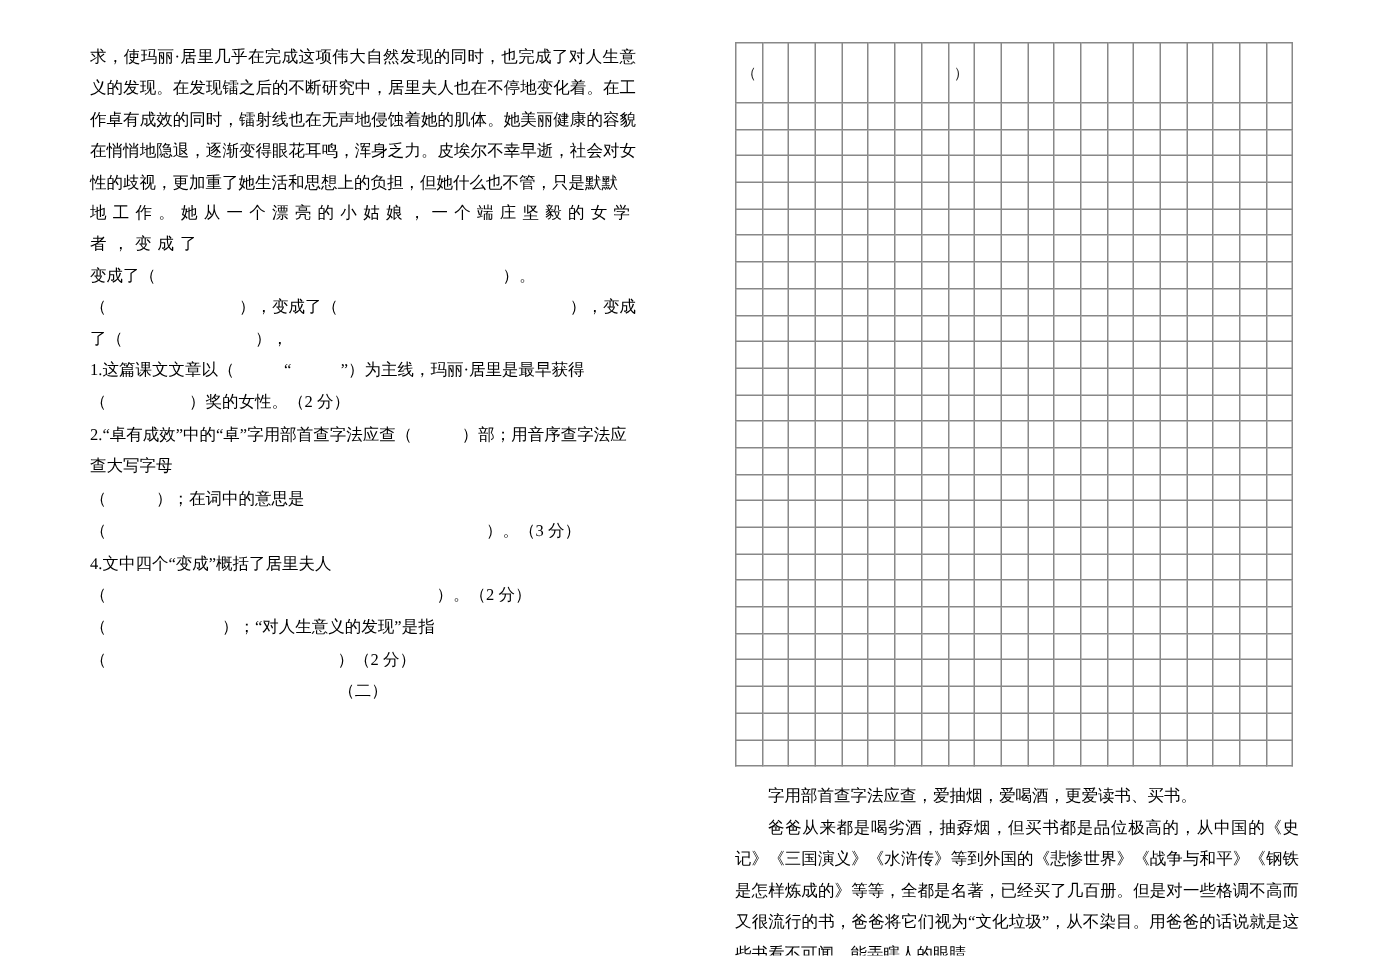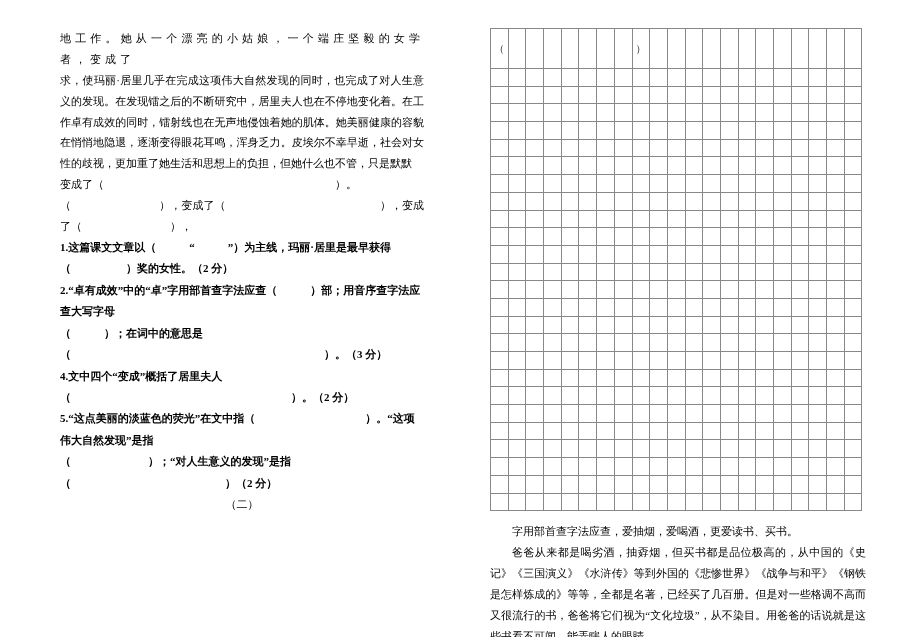--- a/index.html
+++ b/index.html
@@ -21,21 +21,20 @@
   }
   .para {
     line-height: 1.9;
     text-align: justify;
   }
   .spaced {
     letter-spacing: 4px;
   }
   .q-line {
     line-height: 1.95;
-    font-weight: bold;
   }
   .center {
     text-align: center;
     line-height: 1.95;
   }
   .indent {
     text-indent: 2em;
   }
   
   .grid {
@@ -56,29 +55,28 @@
   }
   .right-text {
     line-height: 1.9;
     text-align: justify;
   }
 </style>
 </head>
 <body>
 
 <div class="col">
+  <div class="para">求，使玛丽·居里几乎在完成这项伟大自然发现的同时，也完成了对人生意义的发现。在发现镭之后的不断研究中，居里夫人也在不停地变化着。在工作卓有成效的同时，镭射线也在无声地侵蚀着她的肌体。她美丽健康的容貌在悄悄地隐退，逐渐变得眼花耳鸣，浑身乏力。皮埃尔不幸早逝，社会对女性的歧视，更加重了她生活和思想上的负担，但她什么也不管，只是默默</div>
   <div class="para spaced">地工作。她从一个漂亮的小姑娘，一个端庄坚毅的女学者，变成了</div>
-  <div class="para">求，使玛丽·居里几乎在完成这项伟大自然发现的同时，也完成了对人生意义的发现。在发现镭之后的不断研究中，居里夫人也在不停地变化着。在工作卓有成效的同时，镭射线也在无声地侵蚀着她的肌体。她美丽健康的容貌在悄悄地隐退，逐渐变得眼花耳鸣，浑身乏力。皮埃尔不幸早逝，社会对女性的歧视，更加重了她生活和思想上的负担，但她什么也不管，只是默默</div>
   <div class="para">变成了（　　　　　　　　　　　　　　　　　　　　　）。</div>
   <div class="para">（　　　　　　　　），变成了（　　　　　　　　　　　　　　），变成了（　　　　　　　　），</div>
   <div class="q-line">1.这篇课文文章以（　　　“　　　”）为主线，玛丽·居里是最早获得（　　　　　）奖的女性。（2 分）</div>
   <div class="q-line">2.“卓有成效”中的“卓”字用部首查字法应查（　　　）部；用音序查字法应查大写字母</div>
   <div class="q-line">（　　　）；在词中的意思是（　　　　　　　　　　　　　　　　　　　　　　　）。（3 分）</div>
   <div class="q-line">4.文中四个“变成”概括了居里夫人（　　　　　　　　　　　　　　　　　　　　）。（2 分）</div>
-  <div class="q-line">5.“这点美丽的淡蓝色的荧光”在文中指（　　　　　　　　　　）。“这项伟大自然发现”是指</div>
   <div class="q-line">（　　　　　　　）；“对人生意义的发现”是指（　　　　　　　　　　　　　　）（2 分）</div>
   <div class="center">（二）</div>
 </div>
 
 <div class="col col-right">
   <table class="grid">
     <tbody>
         <tr class="grid-first" id="grid-first-row">
           <td>（</td>
           <td></td>

